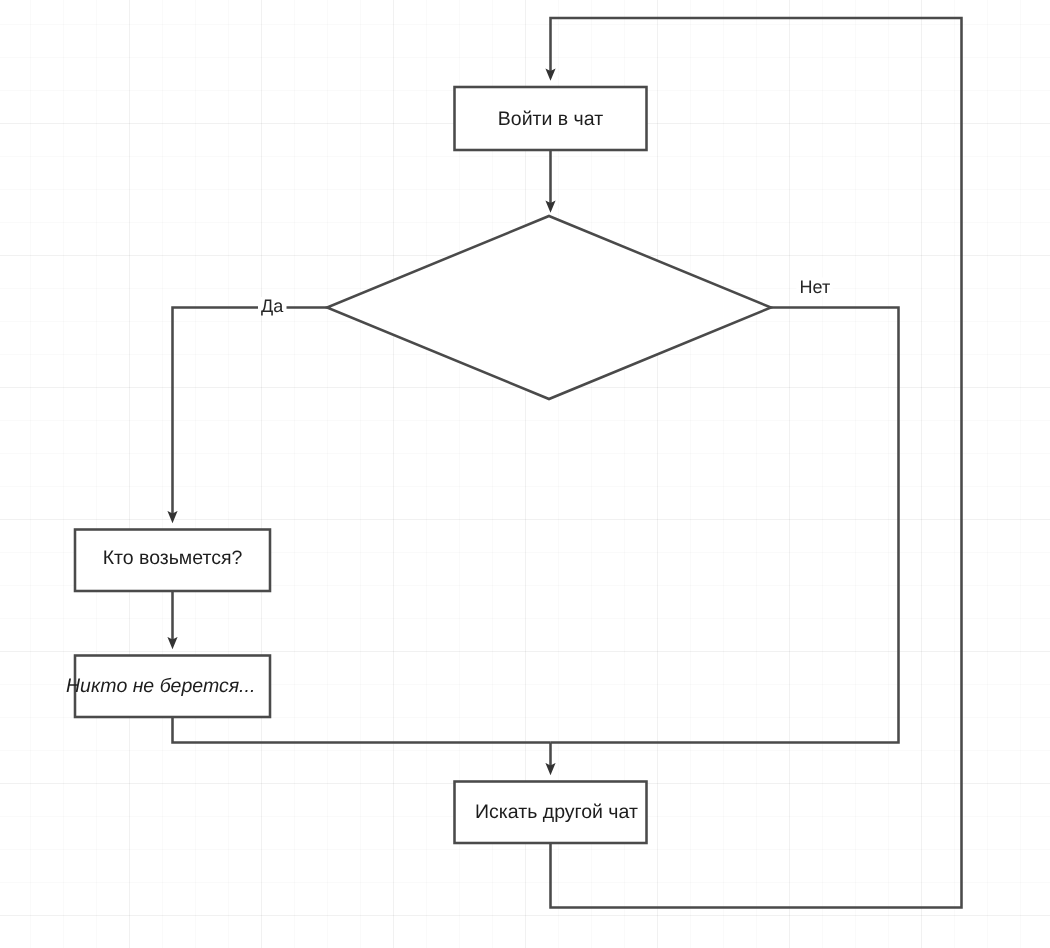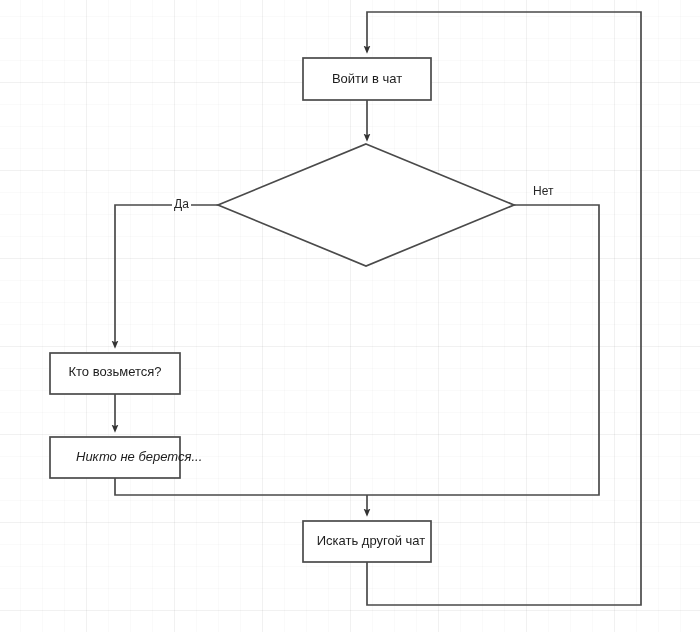--- a/index.html
+++ b/index.html
@@ -107,21 +107,21 @@
 
       <rect x="303" y="521" width="128" height="41"></rect>
     </g>
   </svg>
 
   <div class="node-label" style="left:303px; top:58px; width:128px; height:42px;">Войти в чат</div>
 
 
   <div class="node-label" style="left:50px; top:353px; width:130px; height:39px;">Кто возьмется?</div>
 
-  <div class="node-label italic" style="left:68px; top:437px; width:130px; height:41px;">Никто не берется...</div>
+  <div class="node-label italic" style="left:36px; top:437px; width:130px; height:41px;">Никто не берется...</div>
 
   <div class="node-label" style="left:303px; top:521px; width:136px; height:41px;">Искать другой чат</div>
 
   <div class="edge-label" style="left:172px; top:198px;">Да</div>
 
   <div class="edge-label" style="left:531px; top:185px;">Нет</div>
 
 </div>
 
 </body></html>

